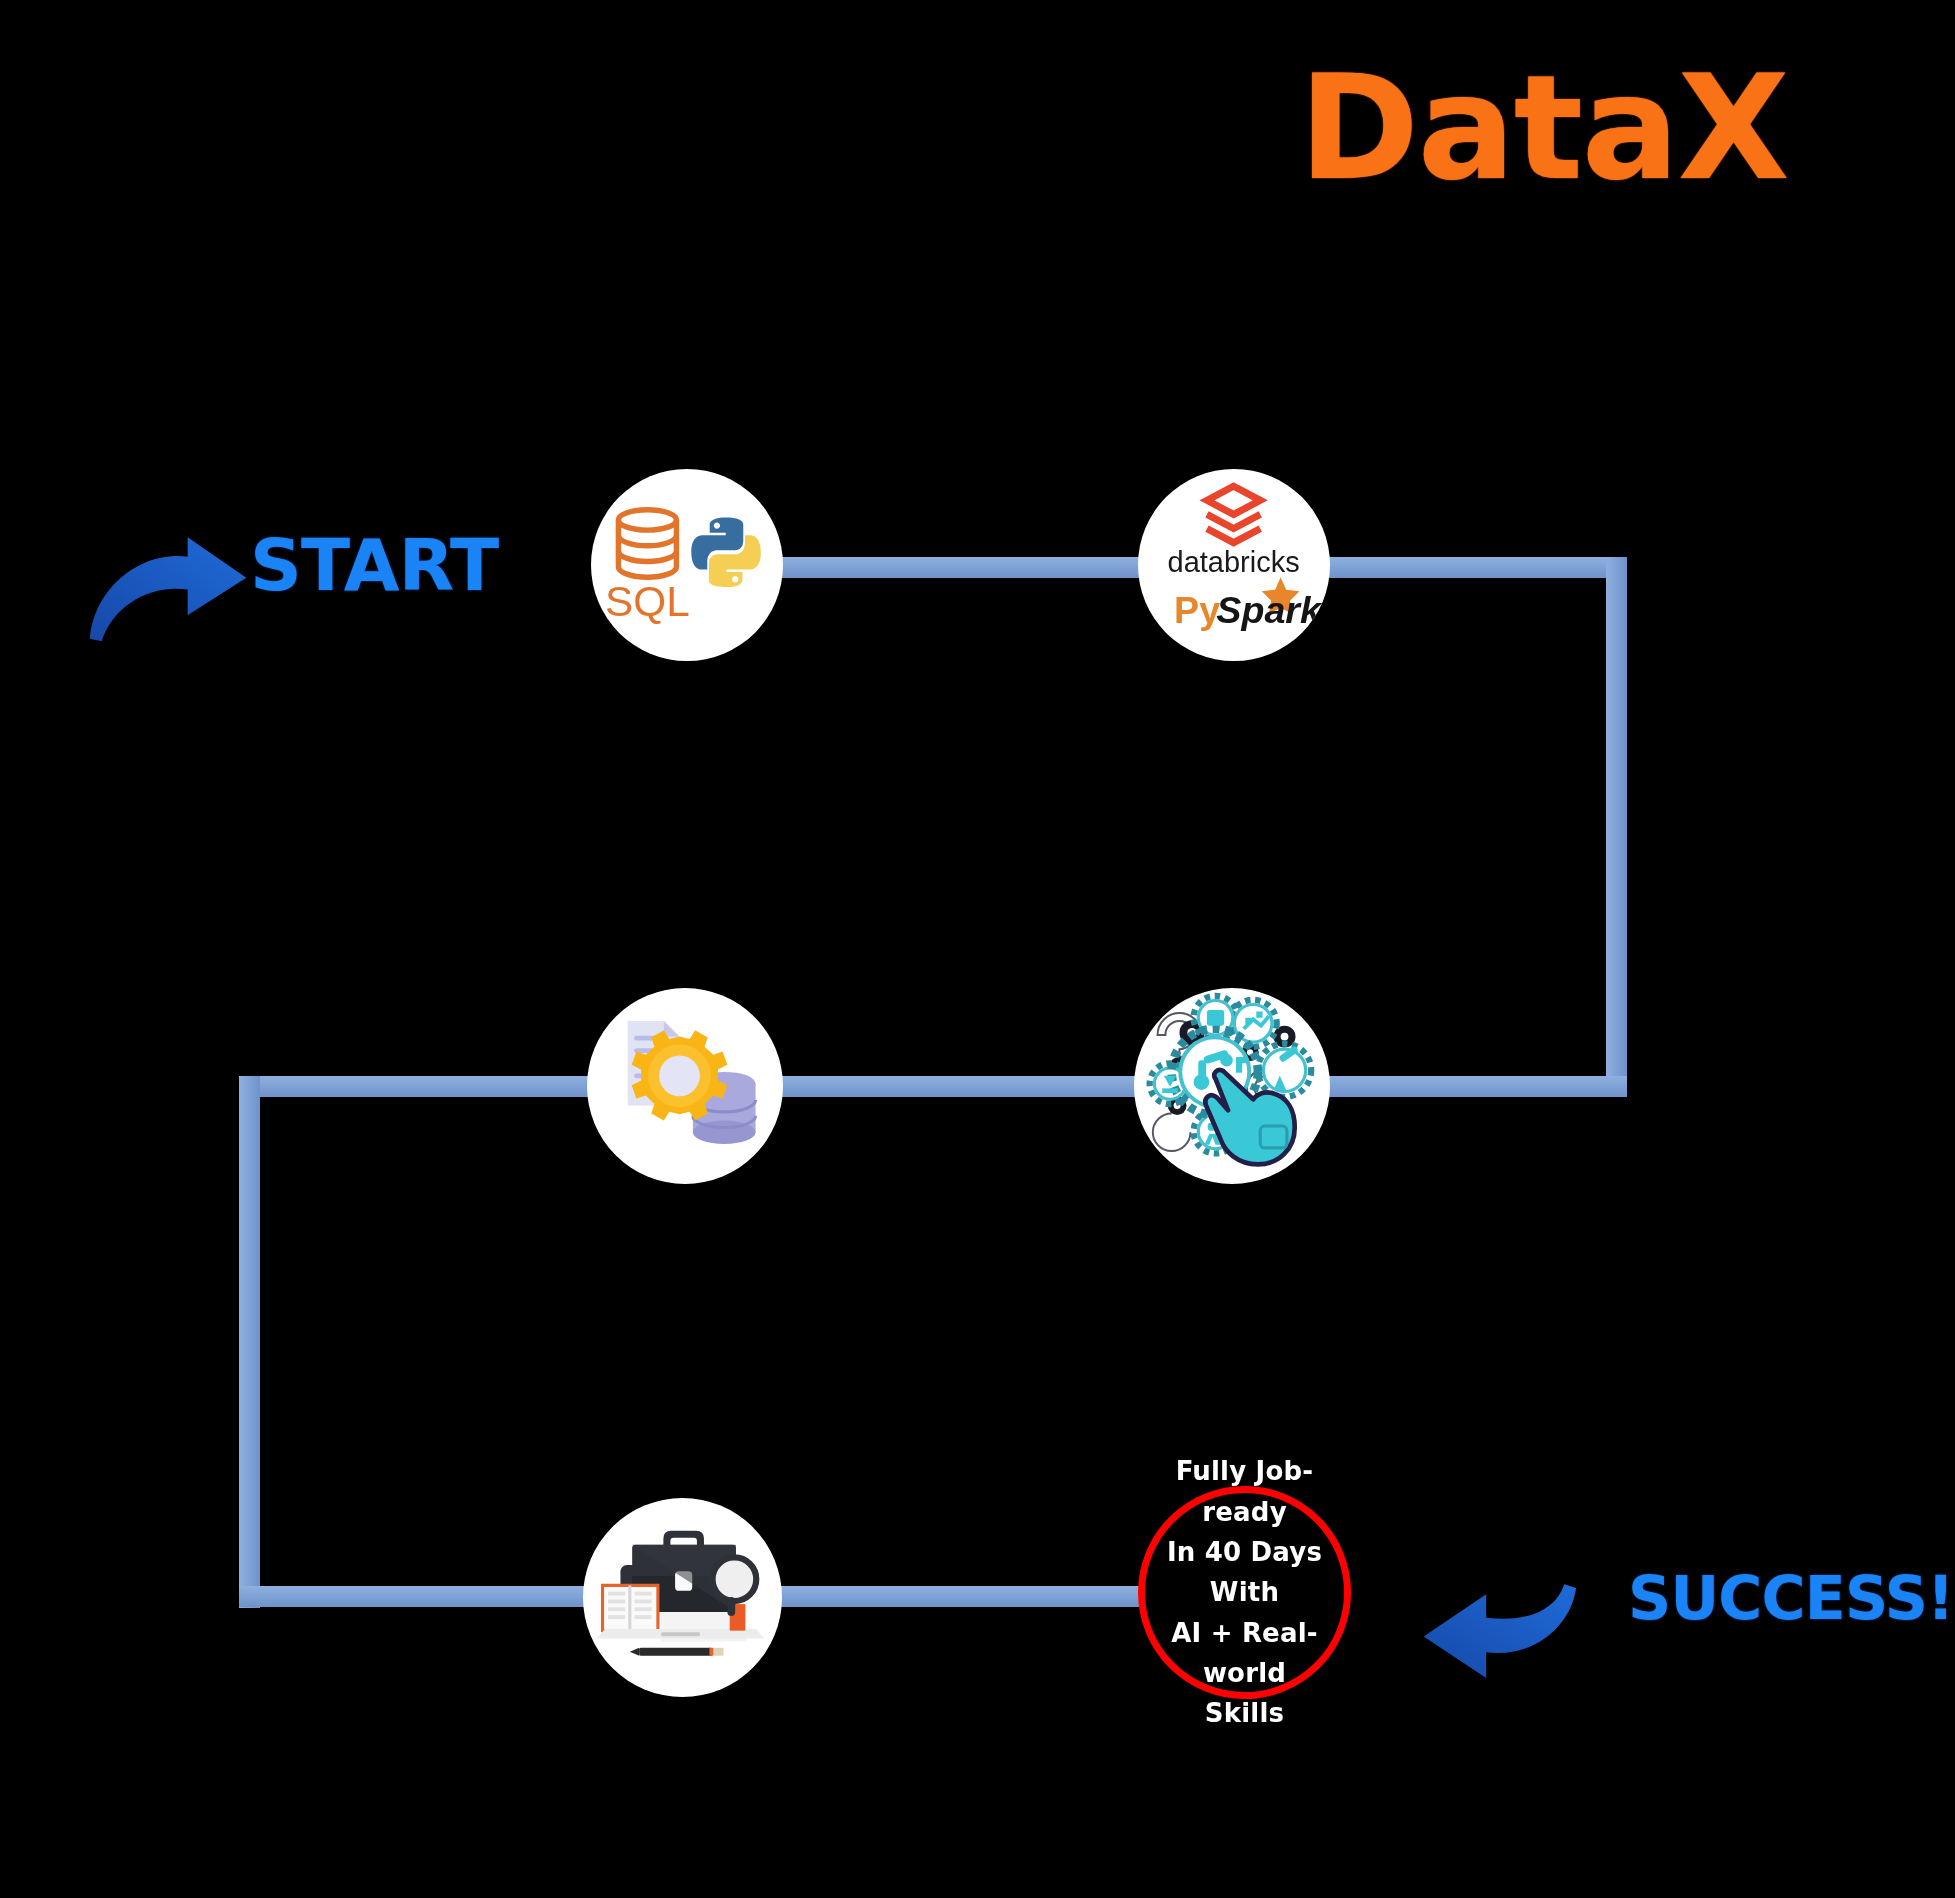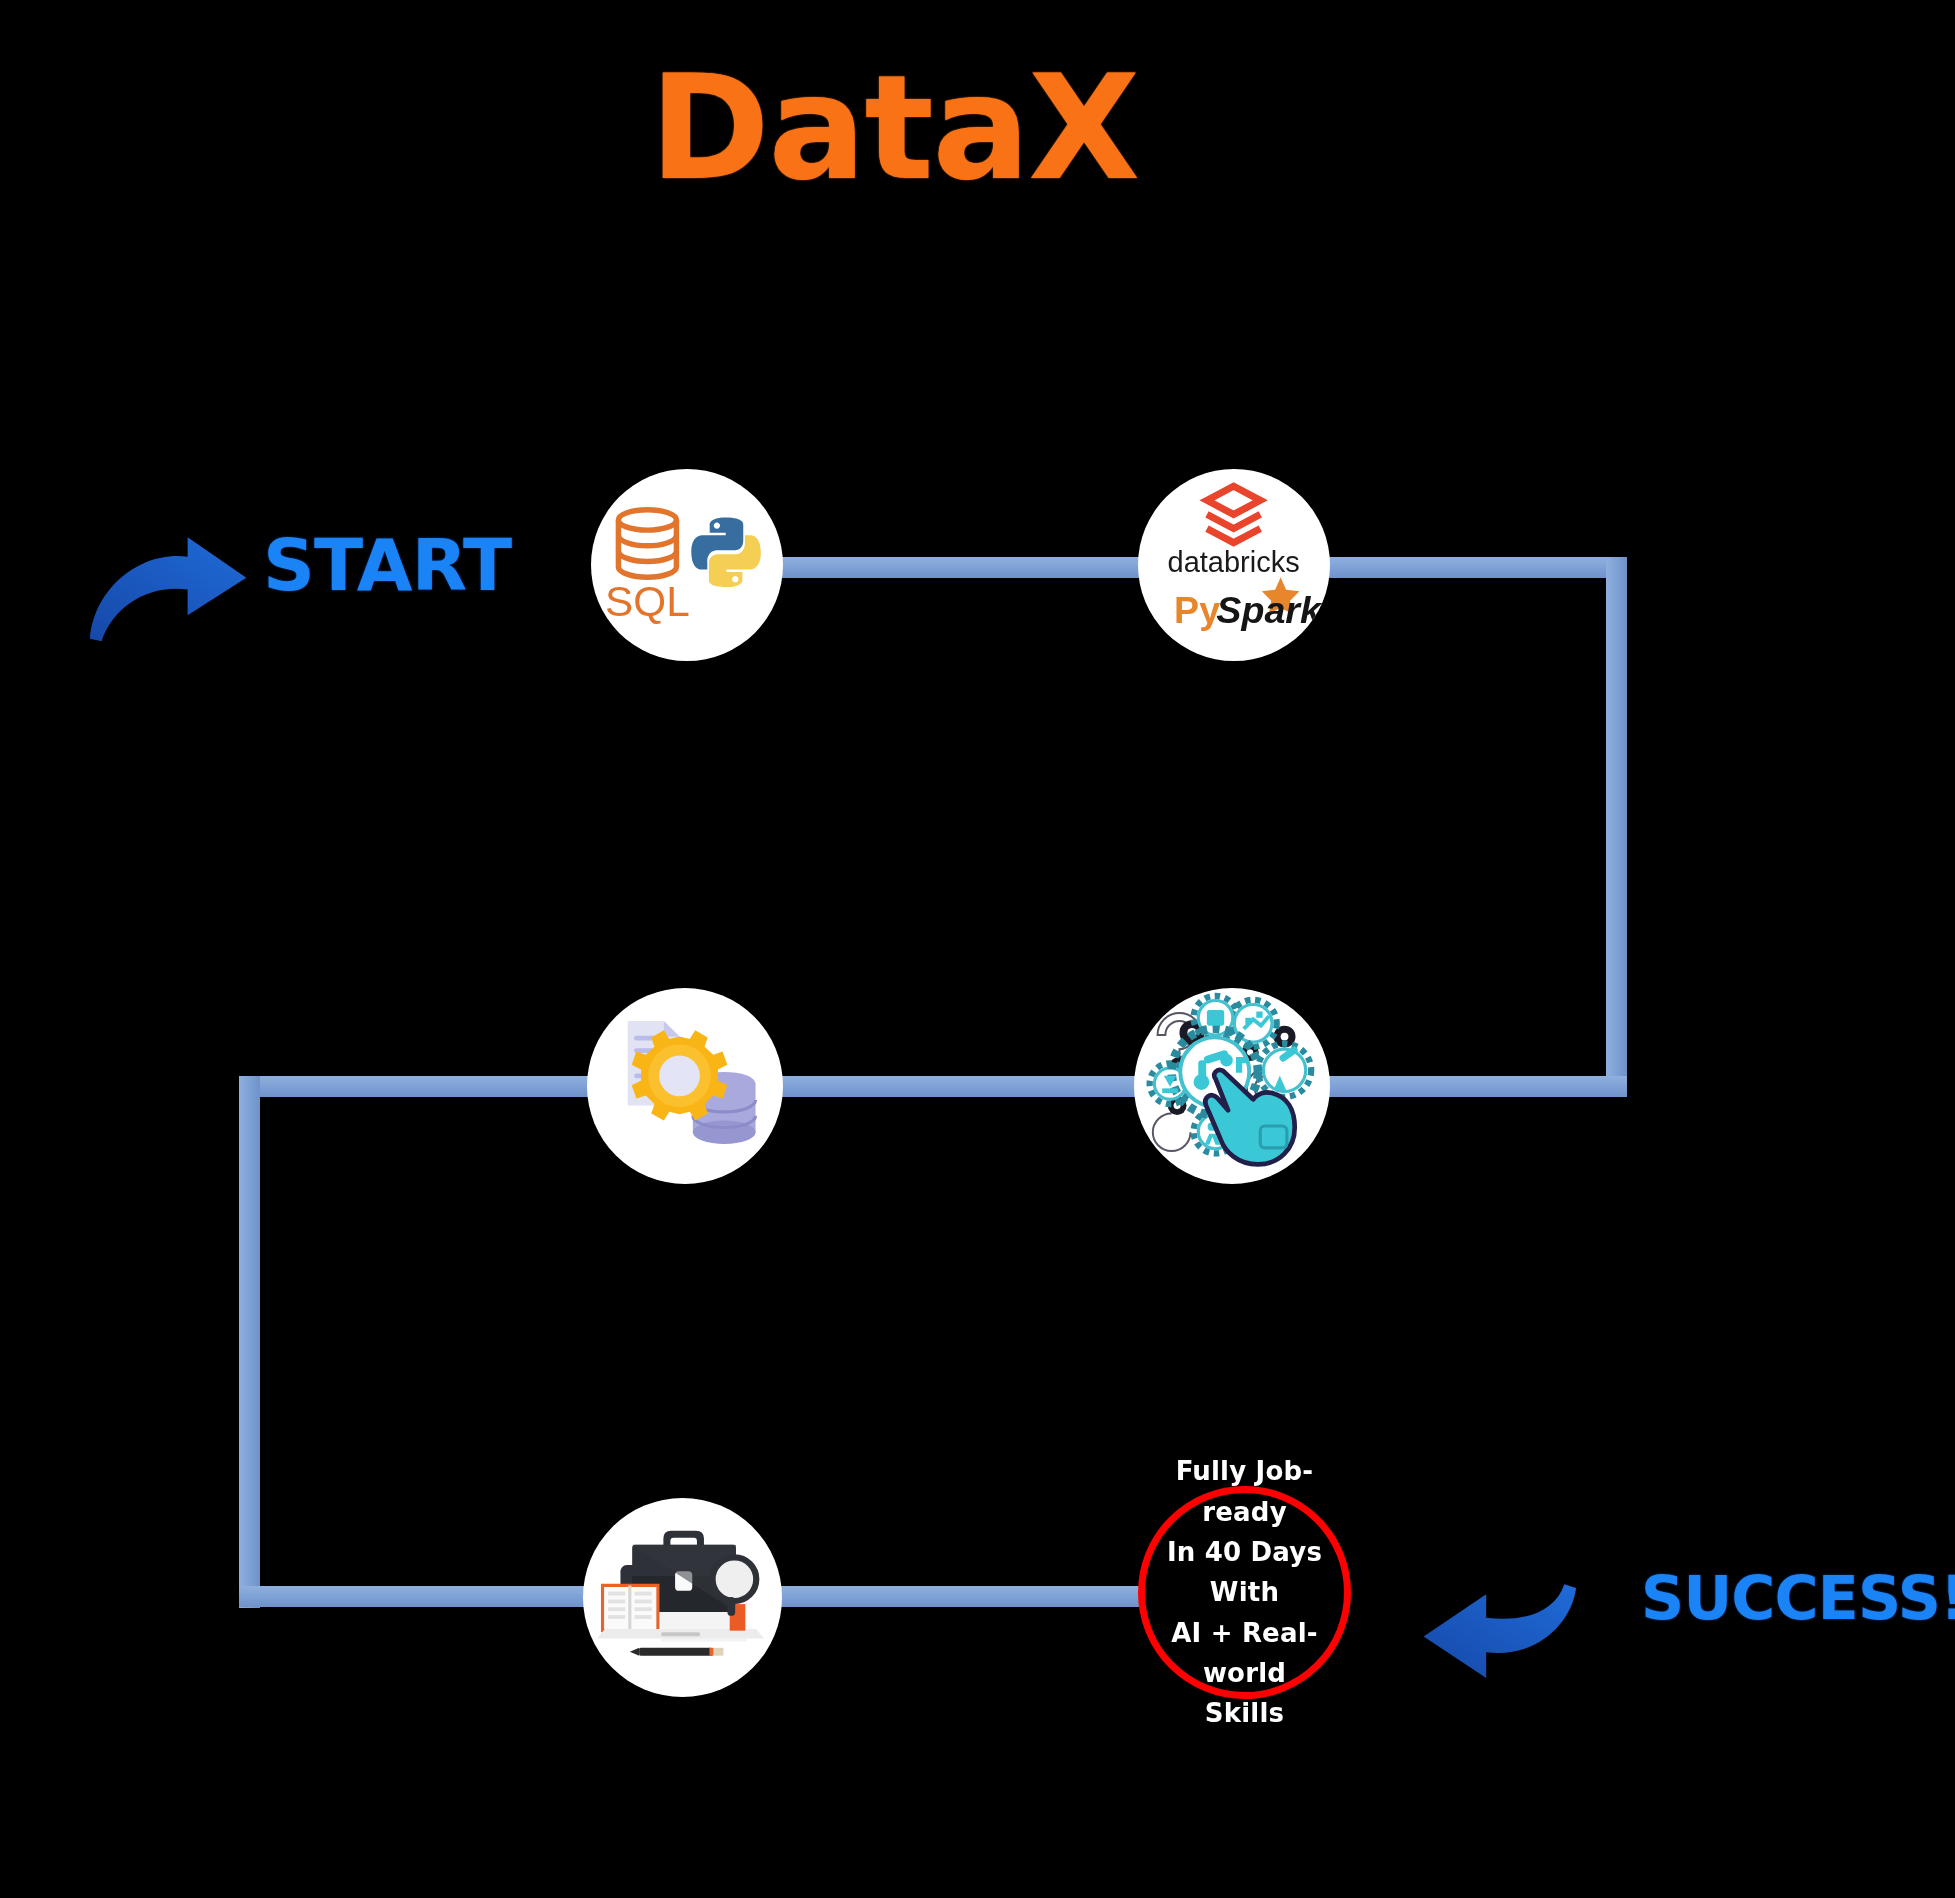--- a/index.html
+++ b/index.html
@@ -5,21 +5,21 @@
 <style>
   html,body{margin:0;padding:0;background:#000;}
   body{
     width:1956px;height:1898px;position:relative;overflow:hidden;
     font-family:"Liberation Sans","DejaVu Sans",sans-serif;
     background:#000;
   }
   #stage{position:absolute;inset:0;width:1956px;height:1898px;}
 
   
-  .title-wrap{position:absolute;left:0;top:55px;width:1788px;text-align:center;}
+  .title-wrap{position:absolute;left:0;top:55px;width:1788px;text-align:right;}
   .title-main{
     font-size:145px;line-height:1.0;font-weight:900;color:#F97316;
     letter-spacing:-1.6px;font-family:"DejaVu Sans","Liberation Sans",sans-serif;
     text-shadow:0 0 1.6px #F97316;
   }
   .title-sub{
     margin-top:17px;font-size:74px;line-height:1.0;font-weight:900;color:#F97316;
     letter-spacing:-0.8px;font-family:"DejaVu Sans","Liberation Sans",sans-serif;
     text-shadow:0 0 1.6px #F97316;
   }
@@ -48,21 +48,20 @@
     text-align:center;padding:0 17px;letter-spacing:0.2px;
     font-family:"DejaVu Sans","Liberation Sans",sans-serif;
   }
 
   
   .flag{
     position:absolute;font-weight:900;color:#1a84f7;
     font-family:"DejaVu Sans","Liberation Sans",sans-serif;
     letter-spacing:-0.8px;text-shadow:0 0 2.3px rgba(20,100,240,.6);
     white-space:nowrap;
-    margin-left:13px;
   }
   #start-label{left:250px;top:523px;font-size:72px;}
   #success-label{left:1628px;top:1563px;font-size:60px;}
 
   .arrow-svg{position:absolute;}
 </style>
 </head>
 <body>
 
 <div id="stage">

